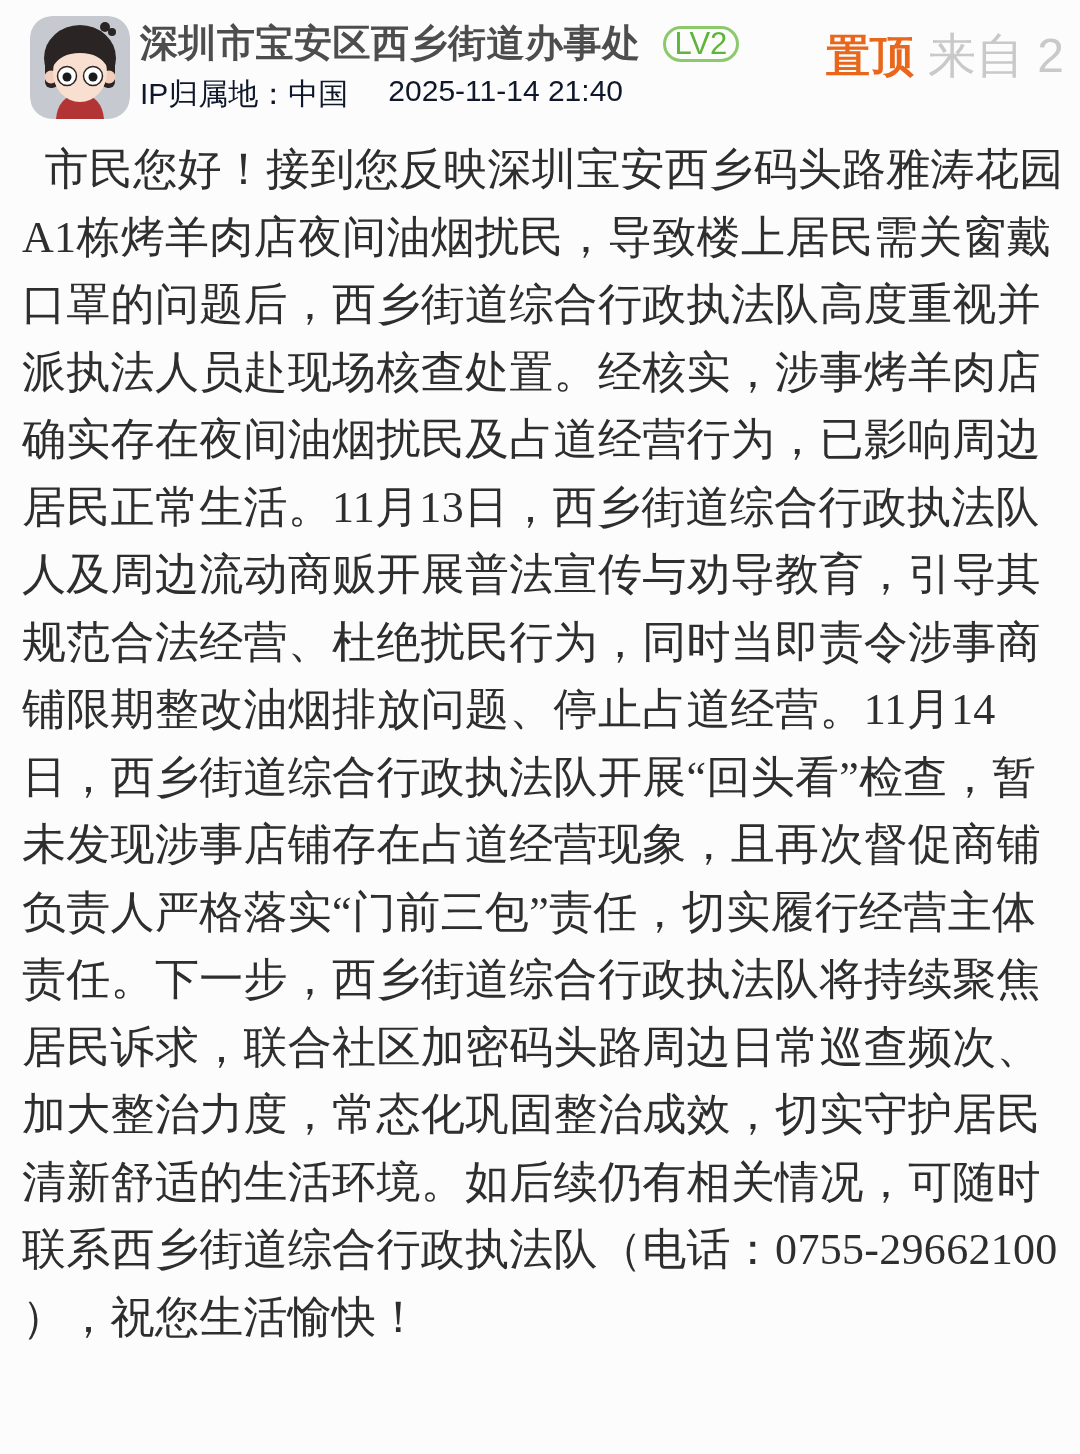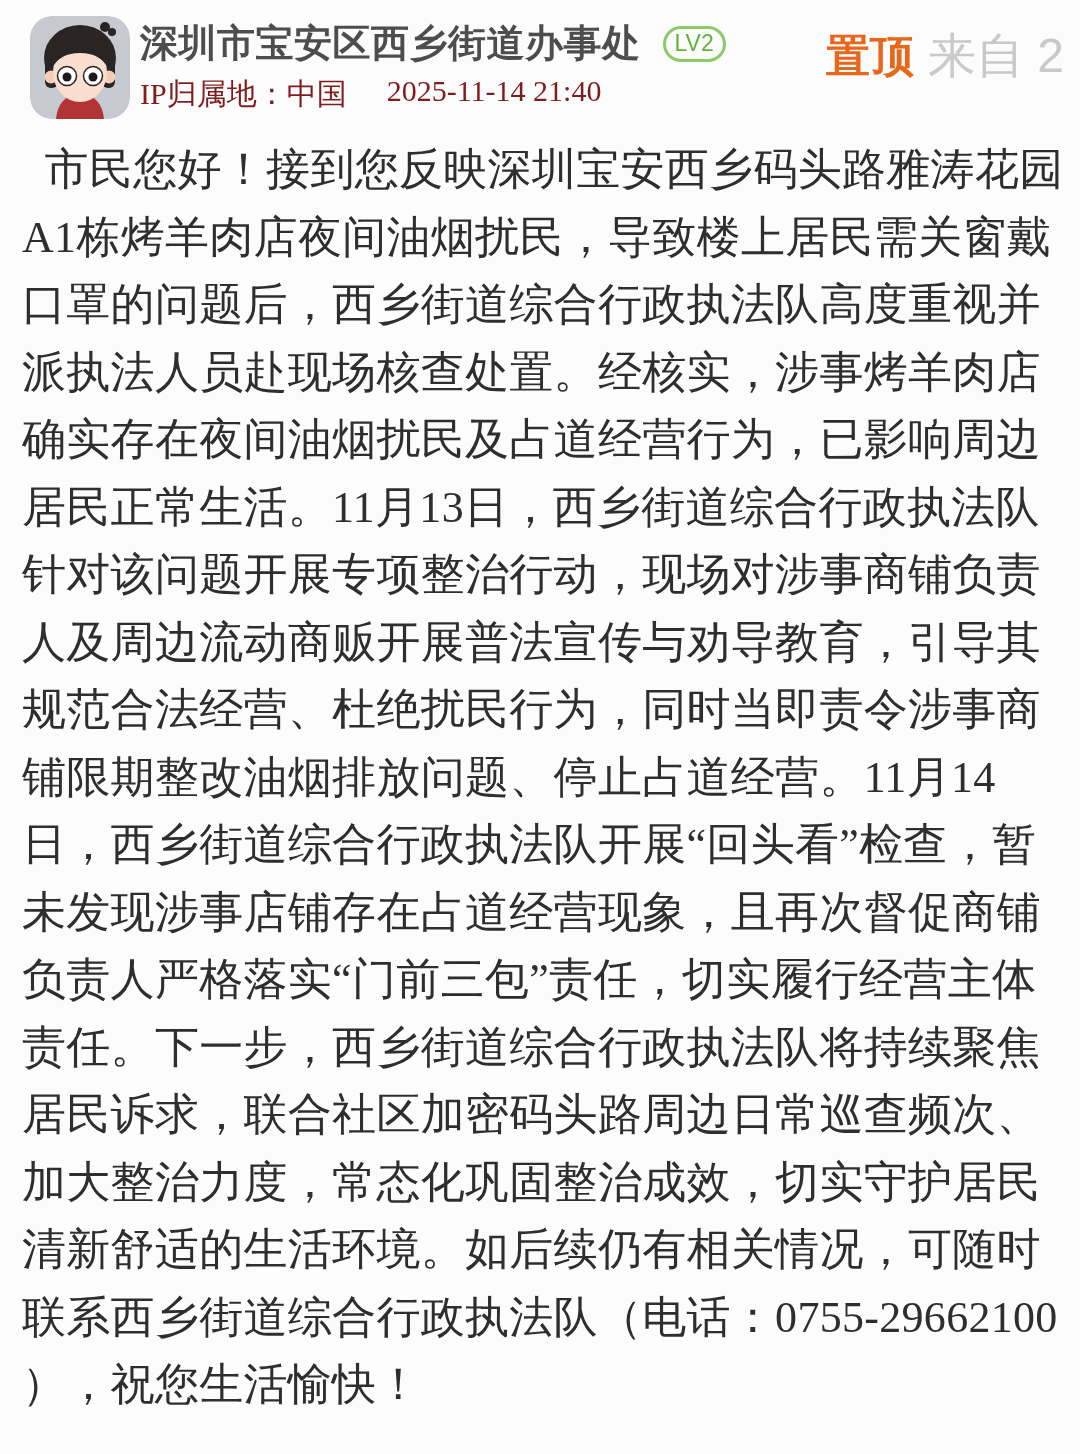--- a/index.html
+++ b/index.html
@@ -24,35 +24,35 @@
   }
   .username {
     font-size: 38px; font-weight: 700; color: #4d4d4d;
     letter-spacing: 0.5px; white-space: nowrap; text-align: right;
   }
   .lv-badge {
     margin-left: 22px;
     display: inline-flex; align-items: center; justify-content: center;
     border: 3px solid #8cc96a; color: #5fb43c;
     border-radius: 18px; height: 30px; padding: 0 9px;
-    font-size: 23px; font-weight: 500;
+    font-size: 31px; font-weight: 500;
   }
   .top-right {
     position: absolute; right: 16px; top: 24px;
     display: flex; align-items: center; gap: 14px;
     font-family: "Liberation Sans", sans-serif;
     white-space: nowrap;
   }
   .pinned { color: #e8671b; font-size: 44px; font-weight: 700; }
   .source { color: #c9c9c9; font-size: 48px; }
   .meta-row {
     position: absolute; left: 140px; top: 74px;
     display: flex; gap: 40px;
-    font-family: Liberation Serif, serif;
-    font-size: 30px; color: #7f1d1d; white-space: nowrap;
+    font-family: Liberation Sans, sans-serif;
+    font-size: 30px; color: #0f172a; white-space: nowrap;
   }
   
   .post-body {
     padding: 6px 28px 0 22px;
     font-size: 44px; line-height: 67.5px;
     color: #2e2e2e; letter-spacing: 0.3px;
   }
   .body-line { white-space: pre; height: 67.5px; }
 </style>
 </head>
@@ -106,21 +106,20 @@
 
 </div>
 
 <div class="post-body">
     <div class="body-line">  市民您好！接到您反映深圳宝安西乡码头路雅涛花园</div>
     <div class="body-line">A1栋烤羊肉店夜间油烟扰民，导致楼上居民需关窗戴</div>
     <div class="body-line">口罩的问题后，西乡街道综合行政执法队高度重视并</div>
     <div class="body-line">派执法人员赴现场核查处置。经核实，涉事烤羊肉店</div>
     <div class="body-line">确实存在夜间油烟扰民及占道经营行为，已影响周边</div>
     <div class="body-line">居民正常生活。11月13日，西乡街道综合行政执法队</div>
-    <div class="body-line">针对该问题开展专项整治行动，现场对涉事商铺负责</div>
     <div class="body-line">人及周边流动商贩开展普法宣传与劝导教育，引导其</div>
     <div class="body-line">规范合法经营、杜绝扰民行为，同时当即责令涉事商</div>
     <div class="body-line">铺限期整改油烟排放问题、停止占道经营。11月14</div>
     <div class="body-line">日，西乡街道综合行政执法队开展“回头看”检查，暂</div>
     <div class="body-line">未发现涉事店铺存在占道经营现象，且再次督促商铺</div>
     <div class="body-line">负责人严格落实“门前三包”责任，切实履行经营主体</div>
     <div class="body-line">责任。下一步，西乡街道综合行政执法队将持续聚焦</div>
     <div class="body-line">居民诉求，联合社区加密码头路周边日常巡查频次、</div>
     <div class="body-line">加大整治力度，常态化巩固整治成效，切实守护居民</div>
     <div class="body-line">清新舒适的生活环境。如后续仍有相关情况，可随时</div>

